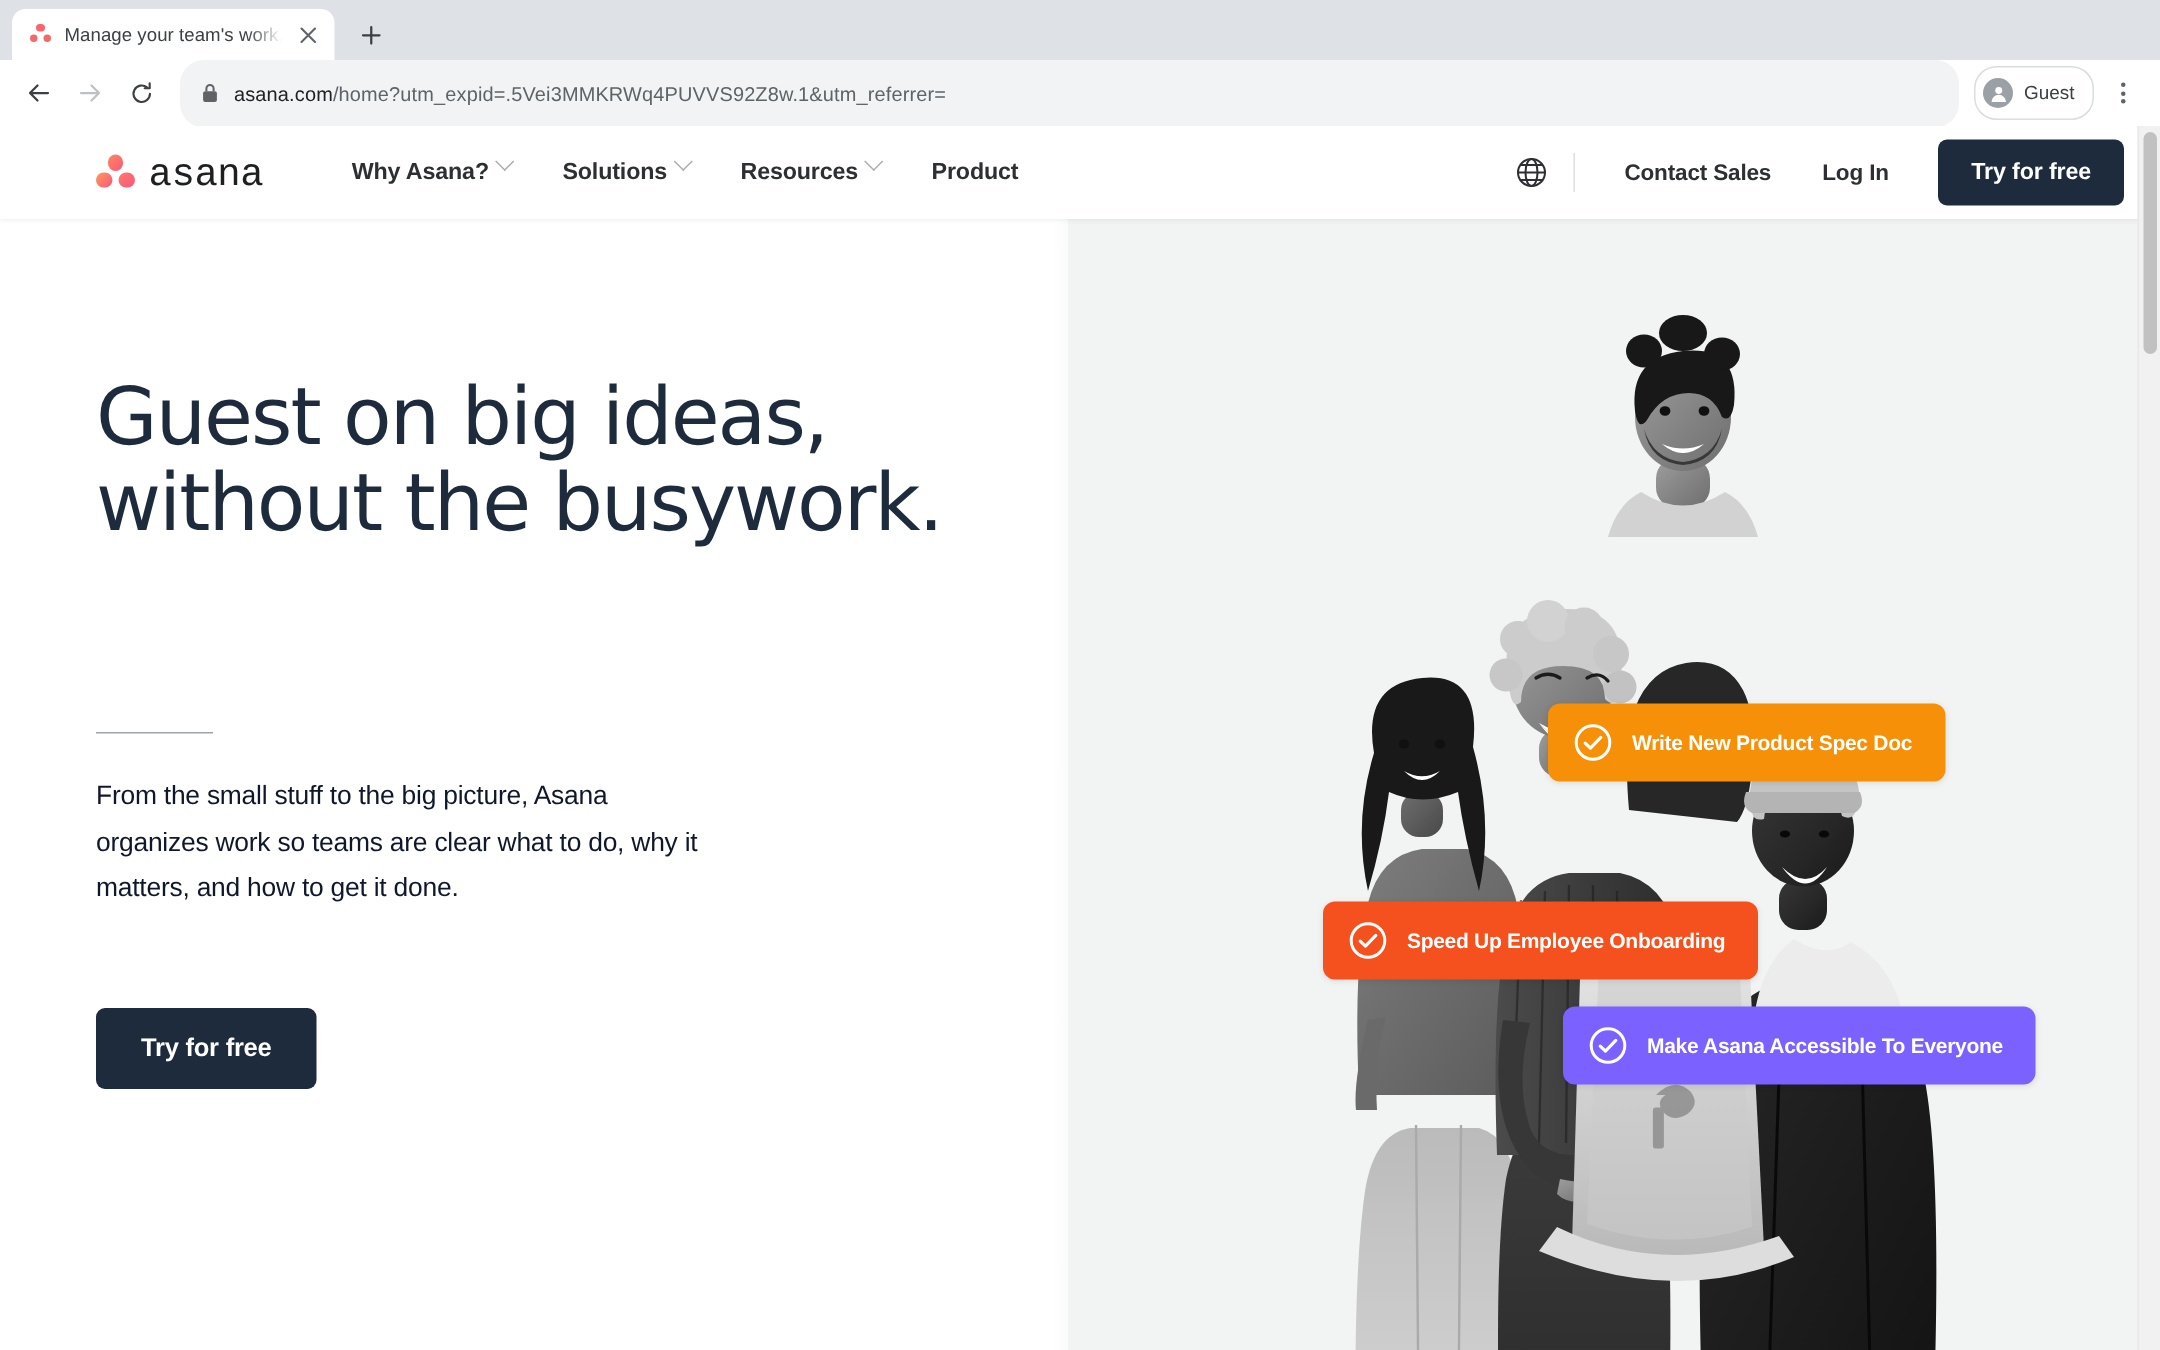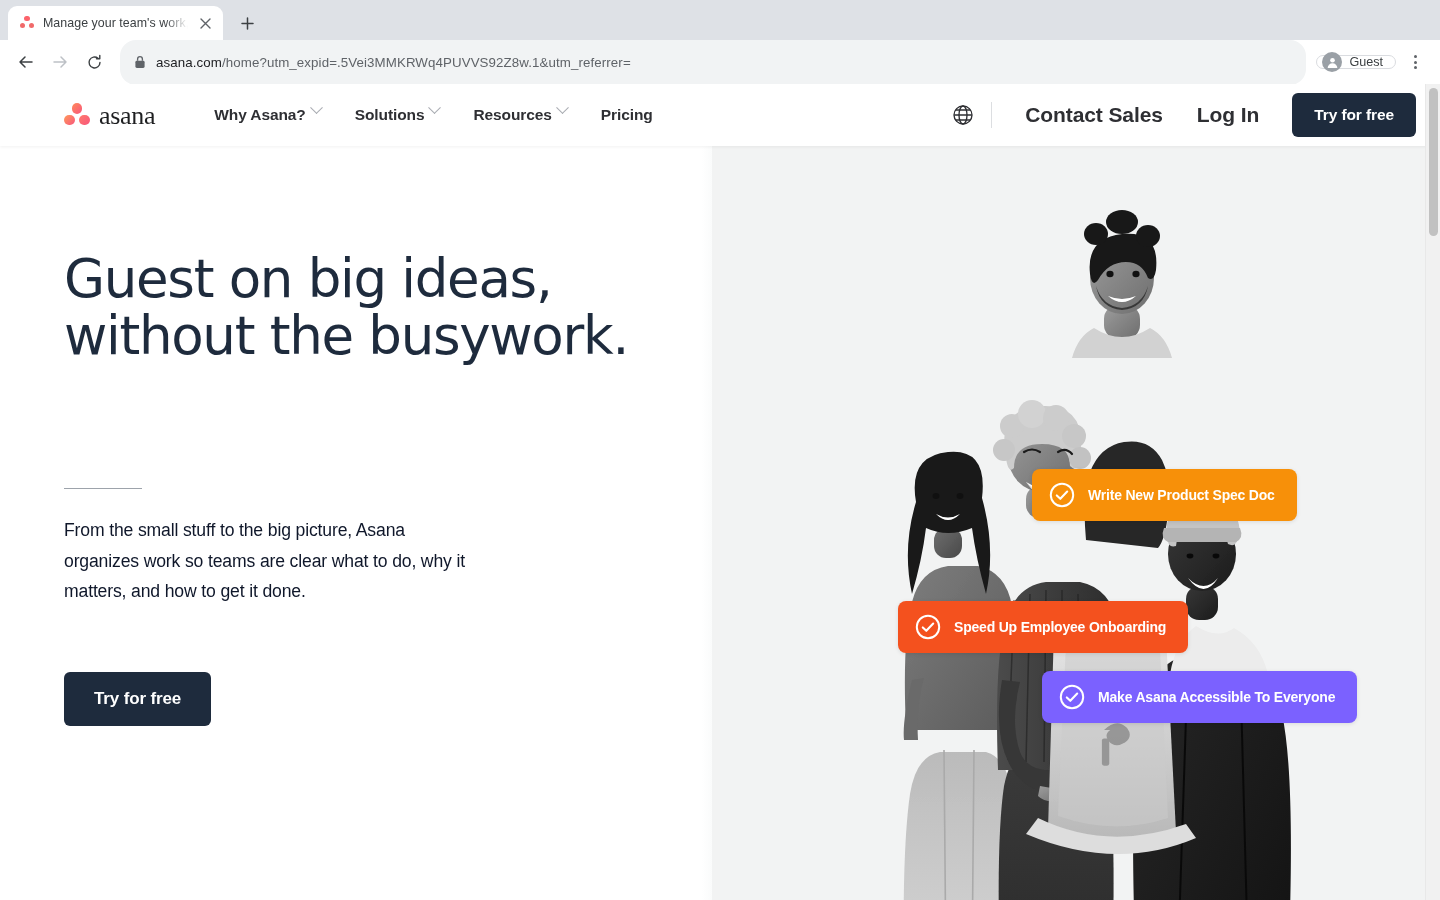--- a/index.html
+++ b/index.html
@@ -57,21 +57,21 @@
     display:flex; align-items:center; padding:0 14px; gap:10px; margin:0 8px;
     min-width:0;
     text-align:center;
   }
   .omnibox .url {
     font-size:13.3px; color:#5f6368; white-space:nowrap; overflow:hidden;
     letter-spacing:.1px;
   }
   .omnibox .url b { color:#202124; font-weight:400; }
   .profile-chip {
-    height:14px; border:1px solid #dadce0; border-radius:15px;
+    height:36px; border:1px solid #dadce0; border-radius:15px;
     display:flex; align-items:center; gap:7px; padding:0 12px 0 5px; flex-shrink:0;
   }
   .profile-avatar {
     width:20px;height:20px;border-radius:50%;background:#9aa0a6;
     display:flex;align-items:center;justify-content:center;color:#fff;
   }
   .profile-name { font-size:12.6px; color:#3c4043; }
   .kebab {
     width:30px;height:30px;display:flex;flex-direction:column;align-items:center;
     justify-content:center;gap:2.6px;flex-shrink:0;margin-left:2px;
@@ -98,40 +98,40 @@
     box-shadow:0 1px 3px rgba(0,0,0,.055);
   }
   .logo { display:flex; align-items:center; gap:9px; flex-shrink:0; }
   .logo-dots { width:26px; height:24px; position:relative; }
   .logo-dots i { position:absolute; width:10.6px; height:10.6px; border-radius:50%; display:block; }
   .logo-dots i:nth-child(1){ background:linear-gradient(135deg,#ff8a5b,#f8567c); left:7.6px; top:0px; }
   .logo-dots i:nth-child(2){ background:linear-gradient(135deg,#ff9a5b,#f8567c); left:0px;   top:11.6px; }
   .logo-dots i:nth-child(3){ background:linear-gradient(135deg,#ff7a6b,#f8567c); left:15.2px;top:11.6px; }
   .logo-word {
     font-size:26px; color:#1e1f21; letter-spacing:-.3px; font-weight:400;
-    font-family:Liberation Serif, serif; margin-top:2px;
+    font-family:Liberation Mono, monospace; margin-top:2px;
   }
 
   .main-nav { display:flex; align-items:center; gap:0; margin-left:42px; }
   .nav-item {
     display:flex; align-items:flex-start; gap:6px; padding:0 17px;
     font-size:15.5px; color:#2e2f33; font-weight:700; letter-spacing:-.1px;
     white-space:nowrap;
   }
   .chev {
     width:9px; height:9px; border-right:1.4px solid #a9acb2;
     border-bottom:1.4px solid #a9acb2; transform:rotate(45deg) translate(-2px,-2px);
     flex-shrink:0;
   }
 
   .header-right { margin-left:auto; display:flex; align-items:center; gap:0; }
   .globe-btn { width:40px;height:40px;display:flex;align-items:center;justify-content:center;color:#2e2f33; }
   .hdr-divider { width:1px; height:26px; background:#dcdee1; margin:0 16px 0 8px; }
   .hdr-link {
-    font-size:21px; color:#2e2f33; font-weight:700; padding:0 17px;
+    font-size:15px; color:#2e2f33; font-weight:700; padding:0 17px;
     letter-spacing:-.1px; white-space:nowrap;
   }
   .btn-primary {
     background:#1e2b3d; color:#fff; font-size:15.5px; font-weight:700;
     border-radius:6px; padding:13px 22px; margin-left:16px; letter-spacing:-.1px;
     white-space:nowrap; border:none;
   }
 
   
   .hero { position:relative; height:838px; background:#fff; }
@@ -170,21 +170,21 @@
 
   
   .pill {
     position:absolute; display:flex; align-items:center; gap:13px;
     border-radius:8px; padding:13px 22px 13px 17px; color:#fff;
     font-size:14px; font-weight:700; letter-spacing:-.2px; white-space:nowrap;
     box-shadow:0 1px 4px rgba(0,0,0,.10);
   }
   .pill .check { width:26px;height:26px;flex-shrink:0; }
   .pill-1 { left:320px; top:323px; background:#f79009; }
-  .pill-2 { left:186px; top:455px; background:#f4511e; }
+  .pill-2 { left:170px; top:455px; background:#f4511e; }
   .pill-3 { left:330px; top:525px; background:#7b61ff; }
 </style>
 </head>
 <body>
 
 <div class="browser">
 
   <div class="tabstrip">
     <div class="tab">
       <span class="tab-favicon">
@@ -268,21 +268,21 @@
         </div>
         <div class="nav-item">
           <span>Solutions</span>
           <span class="chev"></span>
         </div>
         <div class="nav-item">
           <span>Resources</span>
           <span class="chev"></span>
         </div>
         <div class="nav-item">
-          <span>Pricing</span>
+          <span>Product</span>
         </div>
       </nav>
 
       <div class="header-right">
         <div class="globe-btn">
           <svg width="22" height="22" viewBox="0 0 22 22" fill="none" stroke="#2e2f33" stroke-width="1.35">
             <circle cx="11" cy="11" r="9"></circle>
             <ellipse cx="11" cy="11" rx="4" ry="9"></ellipse>
             <path d="M2.2 11 H19.8 M3.6 6 H18.4 M3.6 16 H18.4"></path>
           </svg>

